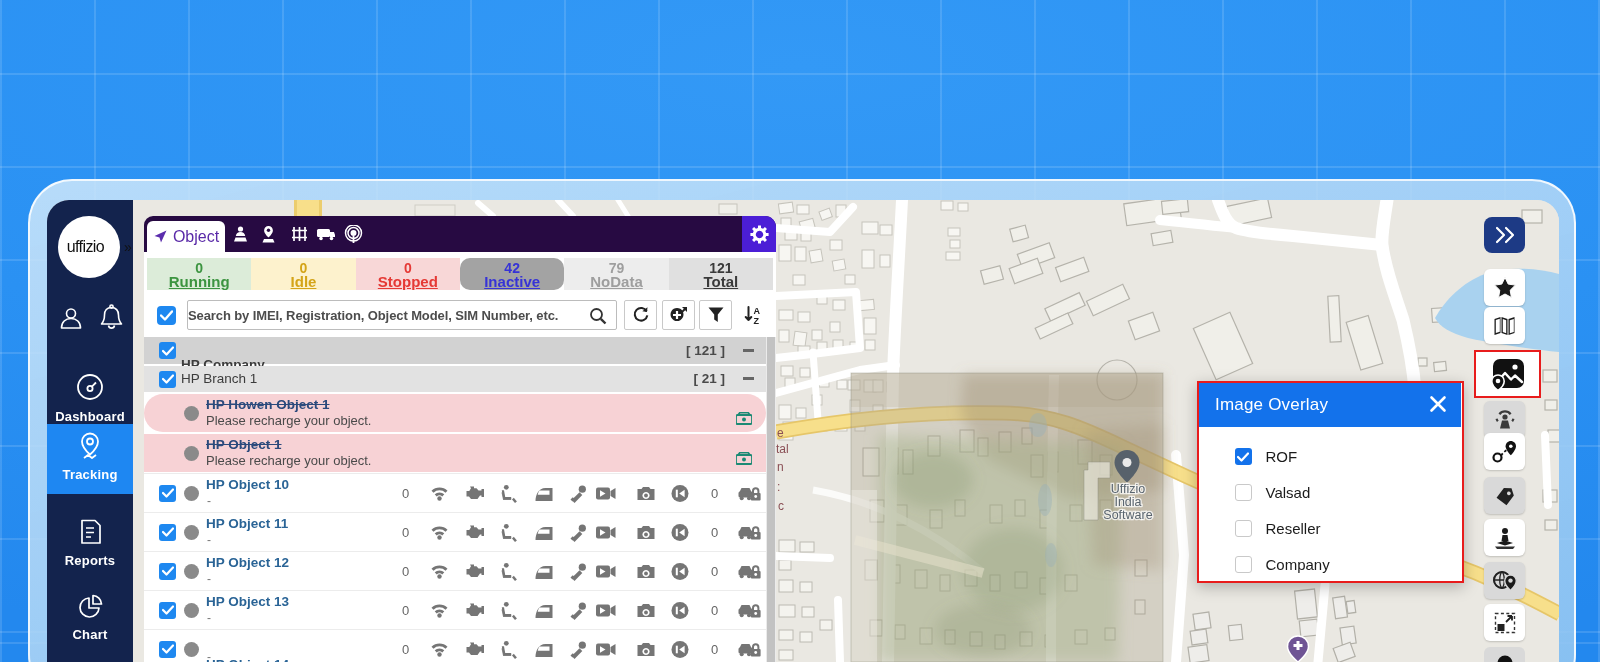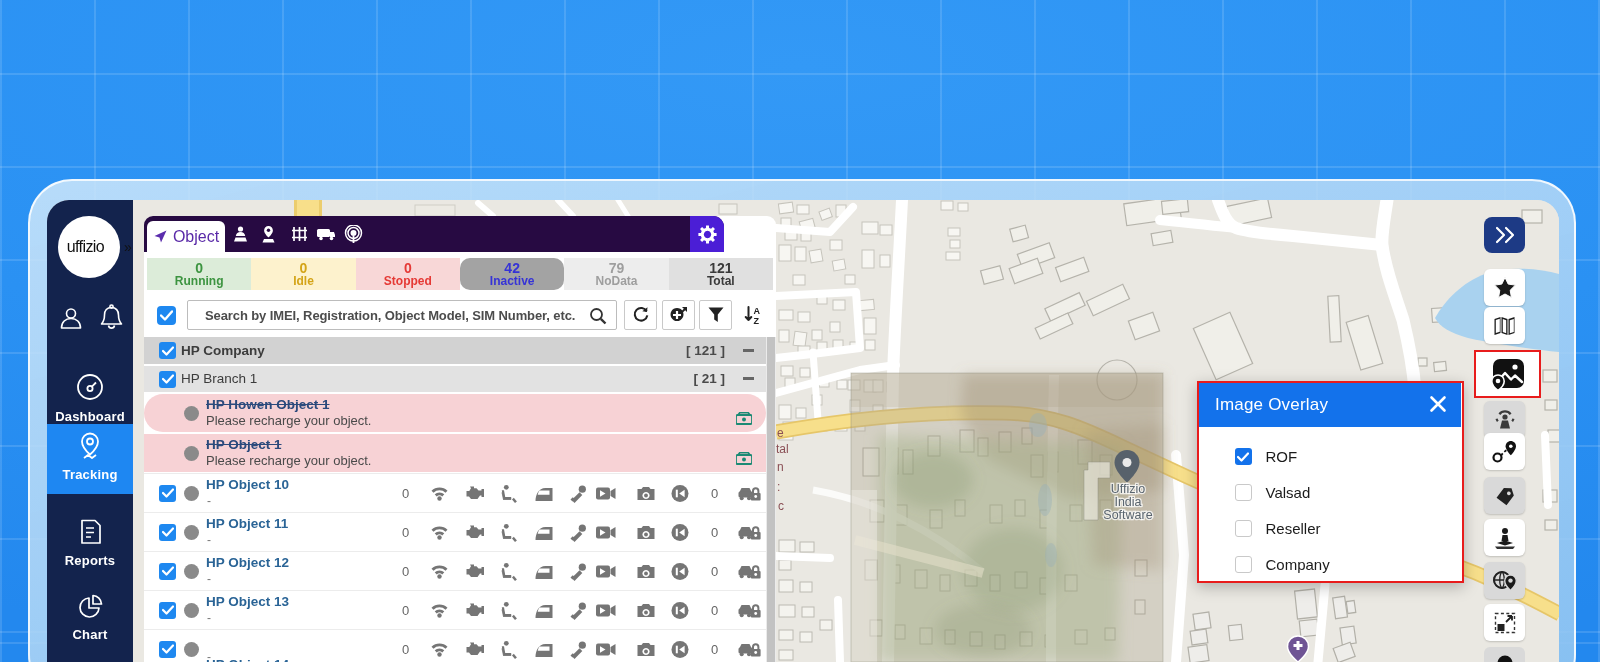--- a/index.html
+++ b/index.html
@@ -21,37 +21,37 @@
     border-radius:22px 22px 0 0; overflow:hidden; background:#eae8e2; }
   
   #sidebar { position:absolute; left:0; top:0; width:86px; height:462px; background:#13234d; }
   #logo { position:absolute; left:11px; top:16px; width:62px; height:62px; border-radius:50%; background:#fff;
     display:flex; align-items:center; justify-content:center; }
   #logo span { font-size:16px; color:#111; letter-spacing:-0.6px; font-weight:500;margin-left:20px; }
   .side-item { position:absolute; left:0; width:86px; text-align:center; color:#fff; }
   .side-item .lbl { font-size:13px; font-weight:600; letter-spacing:0.2px; }
   
   #panel { position:absolute; left:97px; top:16px; width:632px; height:446px; background:#fff; border-radius:9px 9px 0 0; }
-  #phead { position:absolute; left:0; top:0; width:580px; height:36px; background:#270a42; border-radius:9px 11px 0 0; }
+  #phead { position:absolute; left:0; top:0; width:632px; height:36px; background:#270a42; border-radius:9px 11px 0 0; }
   #ptab { position:absolute; left:3px; top:5px; width:78px; height:31px; background:#fff; border-radius:6px 6px 0 0;
     display:flex; align-items:center; justify-content:center; gap:5px; color:#5a2aa8; font-size:16px; font-weight:400; }
   #gearbtn { position:absolute; right:0; top:0; width:34px; height:36px; background:#4b1ed6; border-radius:0 11px 0 0;
     display:flex; align-items:center; justify-content:center; }
   .hicon { position:absolute; top:9px; }
   
   #counters { position:absolute; left:3px; top:42px; width:626px; height:32px; display:flex; }
   .cnt { flex:1; text-align:center; padding-top:3px; }
   .cnt .n { font-size:14px; font-weight:700; line-height:15px; }
-  .cnt .l { font-size:12px; font-weight:700; line-height:11px; }
+  .cnt .l { font-size:15px; font-weight:700; line-height:11px;text-decoration:underline; }
   
   #searchrow { position:absolute; left:0; top:84px; width:632px; height:30px; }
   .bluebox { background:#1e88f0; border-radius:4px; display:flex; align-items:center; justify-content:center; }
   #sinput { position:absolute; left:43px; top:0px; width:430px; height:30px; border:1px solid #bcbcbc; border-radius:2px;
     background:#fff; display:flex; align-items:center; }
-  #sinput .ph { margin-left:17px; font-size:13px; font-weight:700; color:#4c4c4c; letter-spacing:-0.1px; }
+  #sinput .ph { font-size:13px; font-weight:700; color:#4c4c4c; letter-spacing:-0.1px; }
   .sbtn { position:absolute; top:0; height:30px; width:33px; border:1px solid #c9c9c9; border-radius:2px; background:#fff;
     display:flex; align-items:center; justify-content:center; }
   
   .row { position:absolute; left:0; width:622px; }
   .rowname { font-size:13.5px; font-weight:700; color:#3c3c3c; }
   .bracket { position:absolute; right:41px; top:6px; font-size:13.5px; font-weight:700; color:#4a4a4a; }
   .minus { position:absolute; right:12px; top:12px; width:11px; height:3px; background:#666; }
   .bullet { position:absolute; width:15px; height:15px; border-radius:50%; background:#8a8a8a; }
   .objrow { background:#fff; border-top:1px solid #ececec; }
   .objname { font-size:13.5px; font-weight:700; color:#2a6496; }
@@ -532,21 +532,21 @@
             </g>
         </defs>
       </svg>
 
       <div class="row" style="top:121px;height:27px;background:#d2d2d2;">
         <div class="ck" style="left:15px;top:5px;">
             <svg width="12" height="10" viewBox="0 0 12 10">
               <use href="#checkmark"></use>
             </svg>
           </div>
-        <div style="position:absolute;left:37px;top:6px;text-align:center;" class="rowname">HP Company</div>
+        <div style="position:absolute;left:37px;top:20px;text-align:center;" class="rowname">HP Company</div>
         <div class="bracket">[ 121 ]</div>
         <div class="minus"></div>
       </div>
 
       <div class="row" style="top:149.5px;height:26.5px;background:#e2e2e2;">
         <div class="ck" style="left:15px;top:5px;">
             <svg width="12" height="10" viewBox="0 0 12 10">
               <use href="#checkmark"></use>
             </svg>
           </div>

